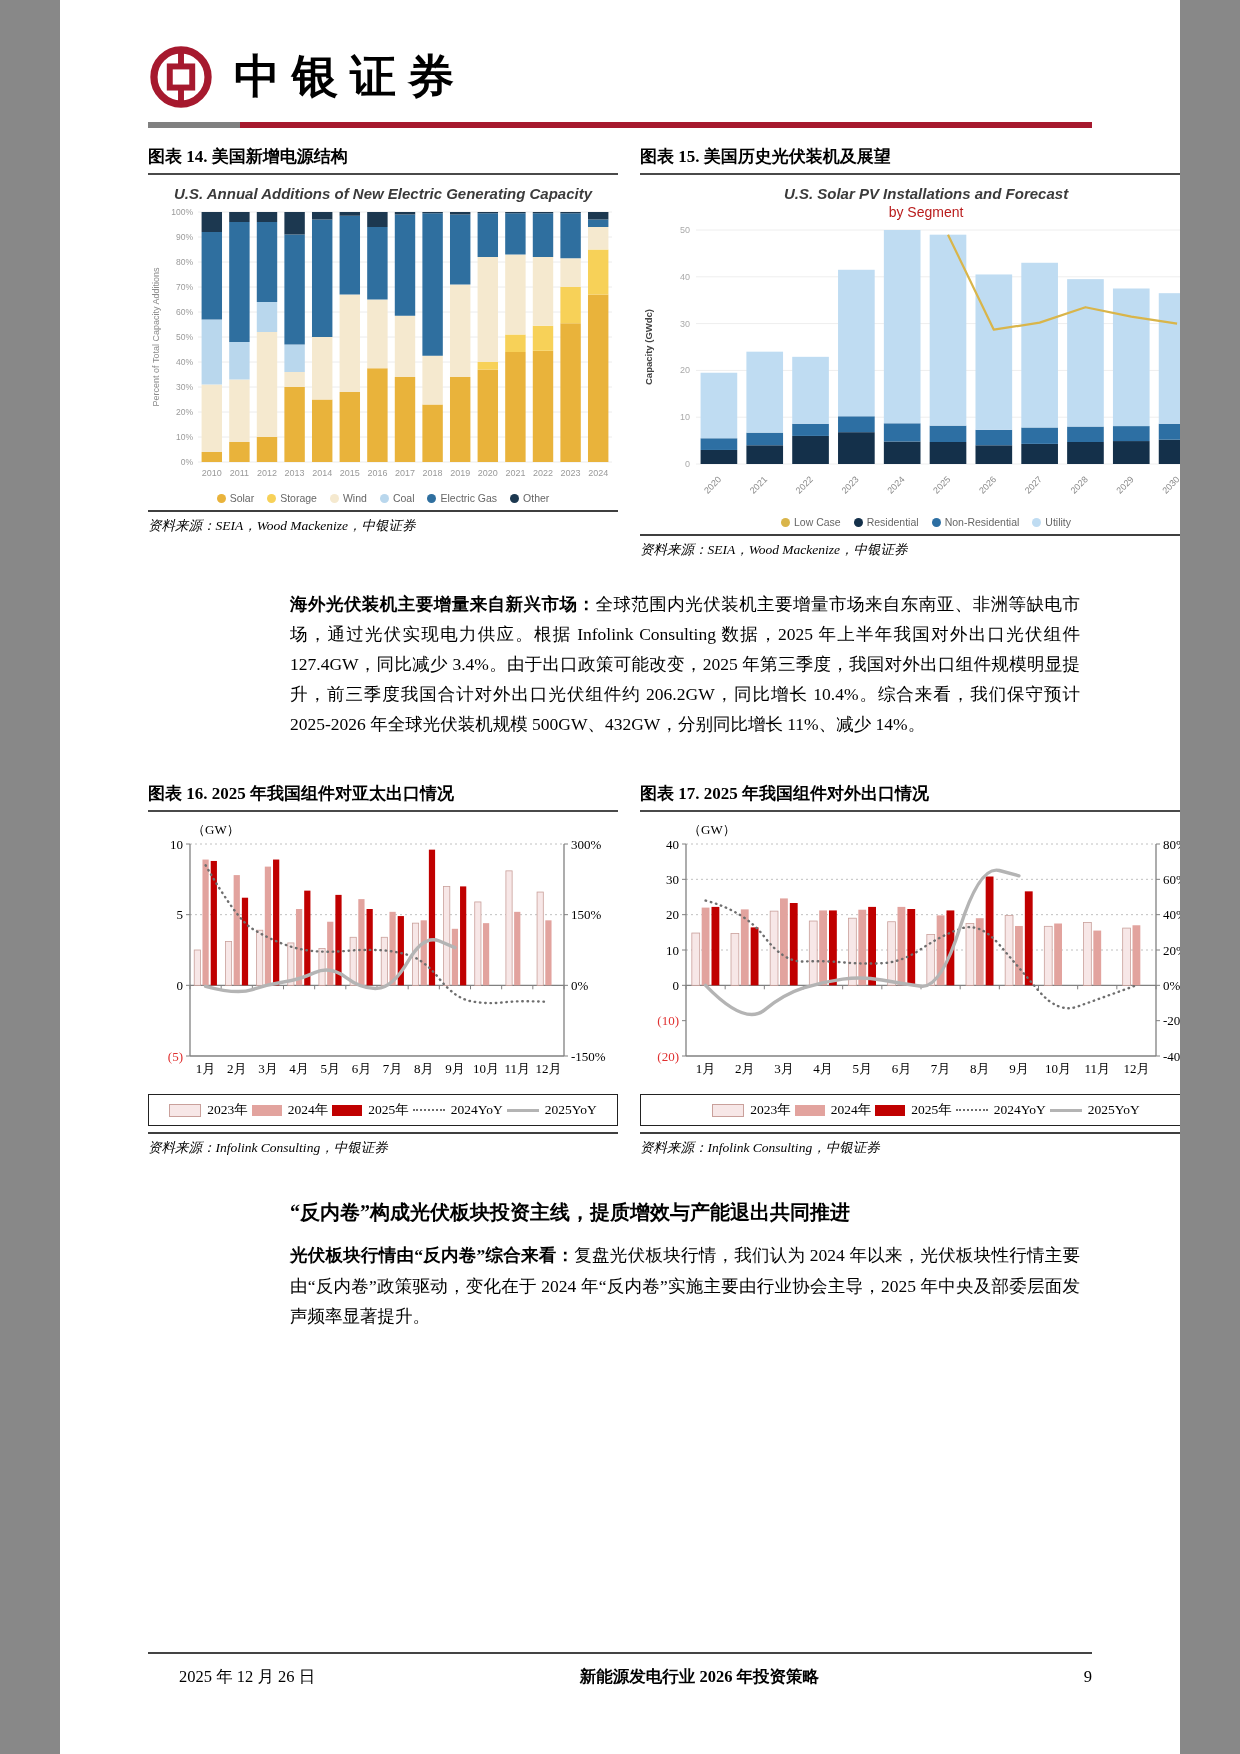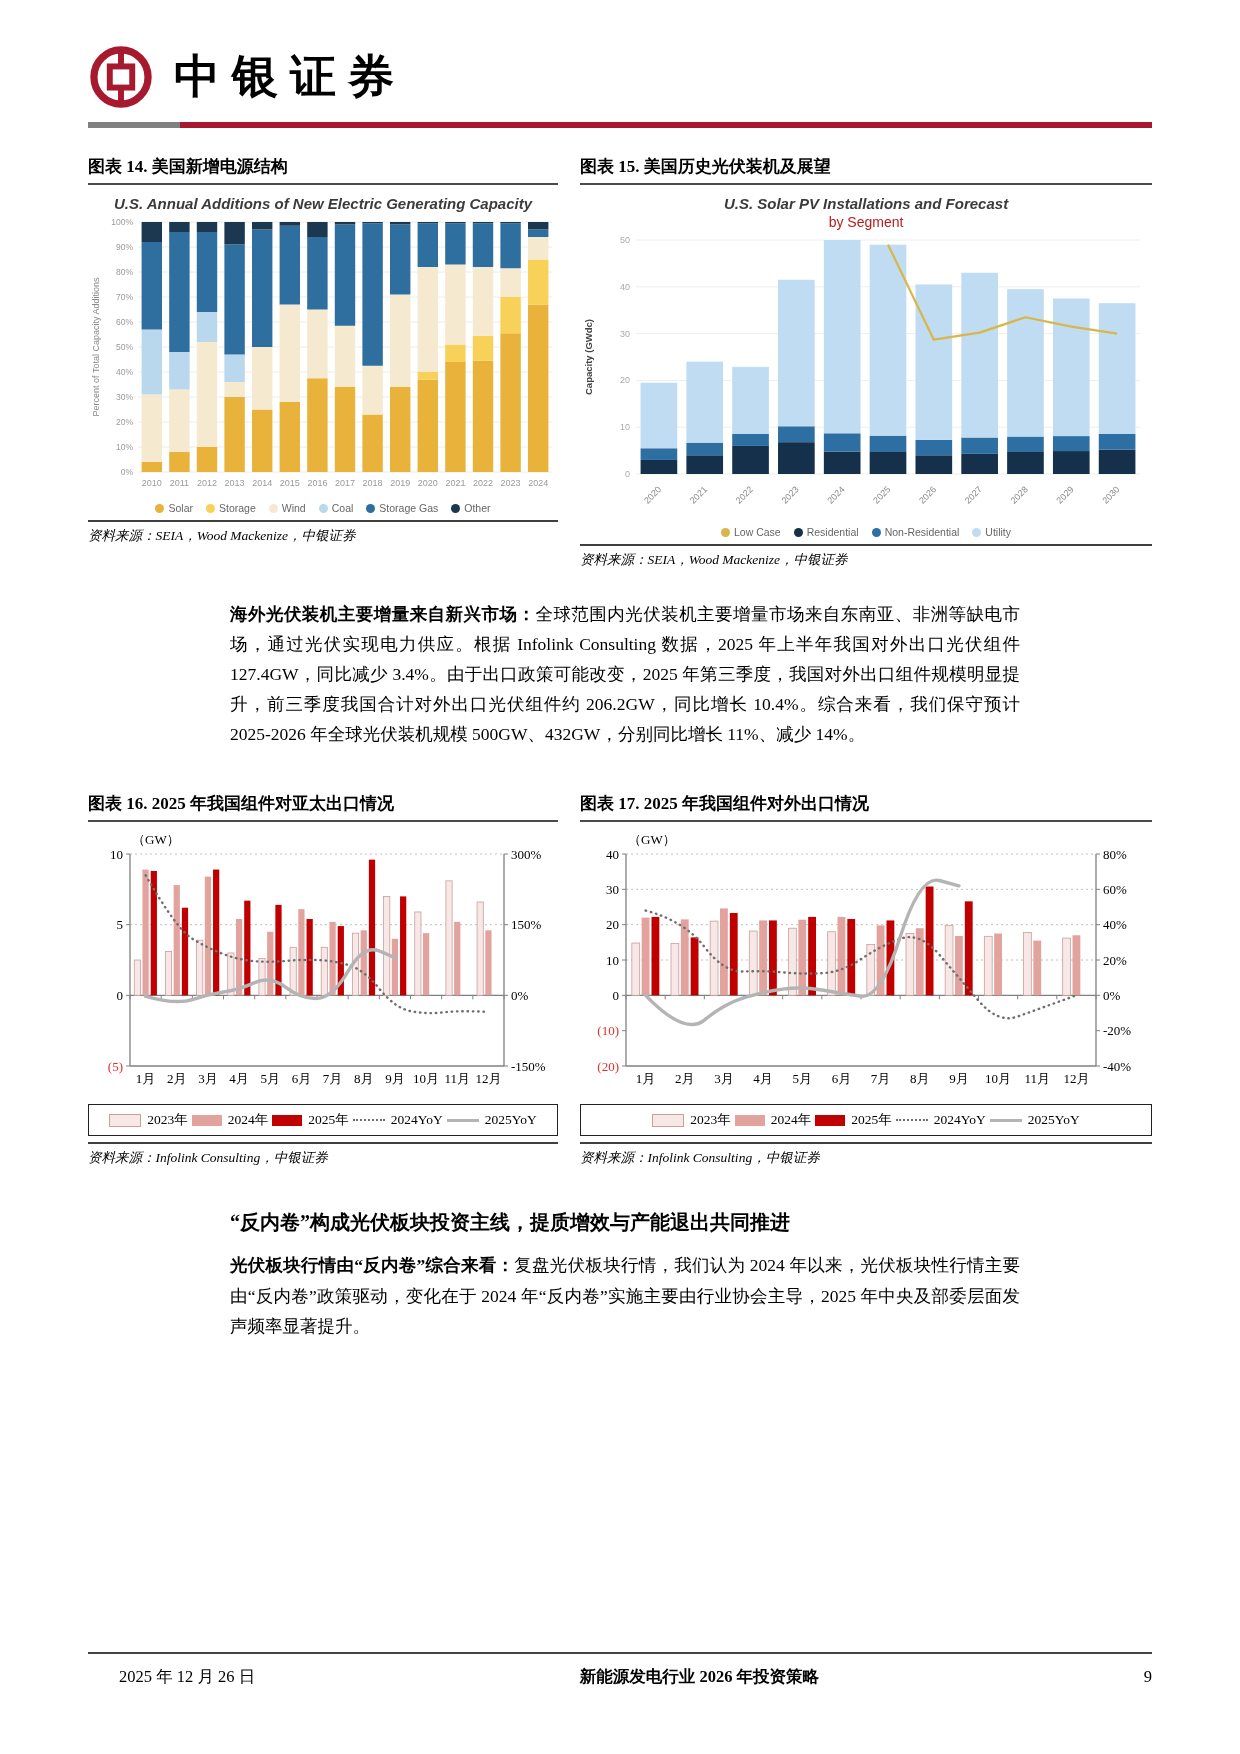--- a/index.html
+++ b/index.html
@@ -1,27 +1,27 @@
 <!DOCTYPE html>
 <html><head>
 <meta charset="utf-8">
 <style>
   html,body{margin:0;padding:0;background:#888;}
-  .page{position:relative;width:1240px;height:1754px;background:#fff;margin:0 auto;overflow:hidden;
+  .page{position:relative;width:1120px;height:1754px;background:#fff;margin:0 auto;overflow:hidden;
         font-family:"Liberation Serif","DejaVu Serif",serif;color:#000;}
   .content{margin:0 88px;}
   
   .header{display:flex;align-items:center;gap:20px;padding-top:44px;}
   .logo{width:66px;height:66px;flex:0 0 auto;}
   .brand{font-size:46px;font-weight:bold;letter-spacing:12px;line-height:1;}
   .head-rule{display:flex;height:6px;margin-top:12px;}
   .head-rule .seg-gray{width:92px;background:#808080;}
   .head-rule .seg-red{flex:1;background:#A6192E;}
   
-  .fig-row{display:flex;gap:22px;margin-top:24px;align-items:flex-start;}
+  .fig-row{display:flex;gap:22px;margin-top:14px;align-items:flex-start;}
   .col-l{width:470px;flex:0 0 auto;}
   .col-r{width:572px;flex:0 0 auto;}
   .fig-caption{font-size:17px;font-weight:bold;padding:3px 0 5px 0;border-bottom:2px solid #4a4a4a;}
   .fig-body{padding:8px 0 6px 0;}
   .fig-source{border-top:2.5px solid #3f3f3f;padding-top:5px;font-style:italic;font-size:13.5px;}
   
   .ct-title{font-family:"Liberation Sans","DejaVu Sans",sans-serif;font-weight:bold;font-size:15px;color:#3b3b3b;text-align:center;margin:2px 0 2px 0;font-style:italic;}
   .ct-sub{font-family:"Liberation Sans","DejaVu Sans",sans-serif;font-size:14px;color:#b91c1c;text-align:center;margin-bottom:2px;}
   
   .dot-legend{display:flex;justify-content:center;gap:13px;margin-top:2px;
@@ -192,21 +192,21 @@
               <span class="it">
                 <span class="dot" style="background: rgb(245, 233, 207);"></span>
                 <span>Wind</span>
               </span>
               <span class="it">
                 <span class="dot" style="background: rgb(185, 215, 237);"></span>
                 <span>Coal</span>
               </span>
               <span class="it">
                 <span class="dot" style="background: rgb(47, 111, 159);"></span>
-                <span>Storage Gas</span>
+                <span>Electric Gas</span>
               </span>
               <span class="it">
                 <span class="dot" style="background: rgb(28, 56, 80);"></span>
                 <span>Other</span>
               </span>
             </div></div>
         <div class="fig-source">资料来源：SEIA，Wood Mackenize，中银证券</div>
       </div>
       <div class="col-r">
         <div class="fig-caption">图表 15. 美国历史光伏装机及展望</div>

